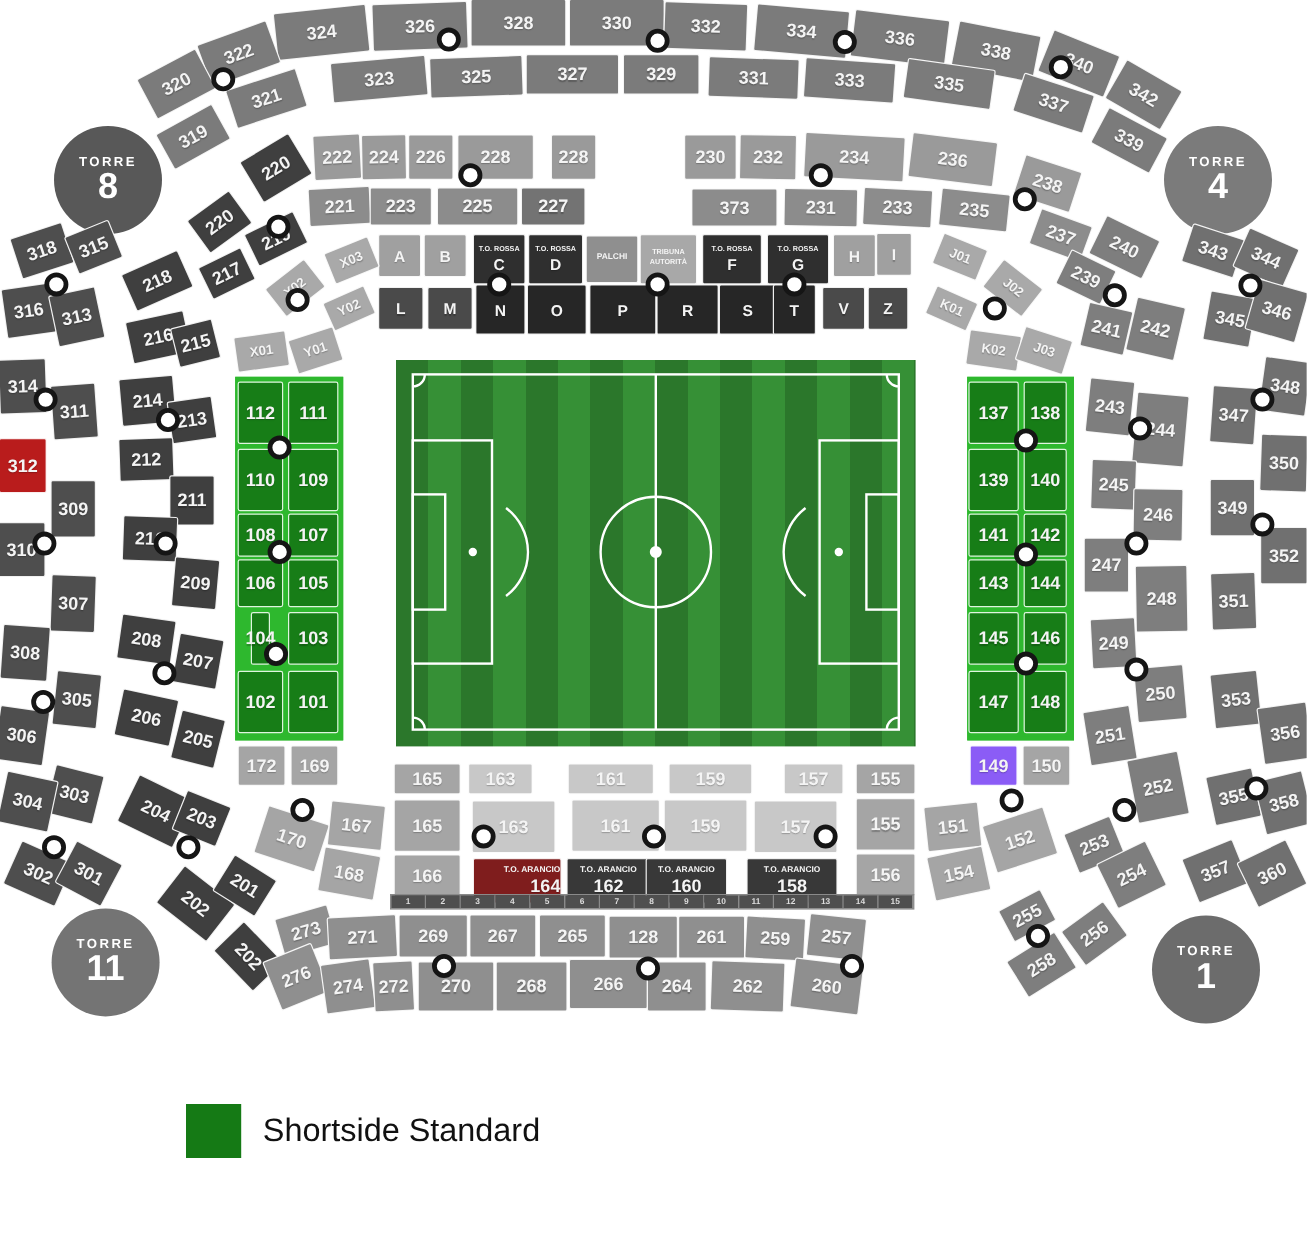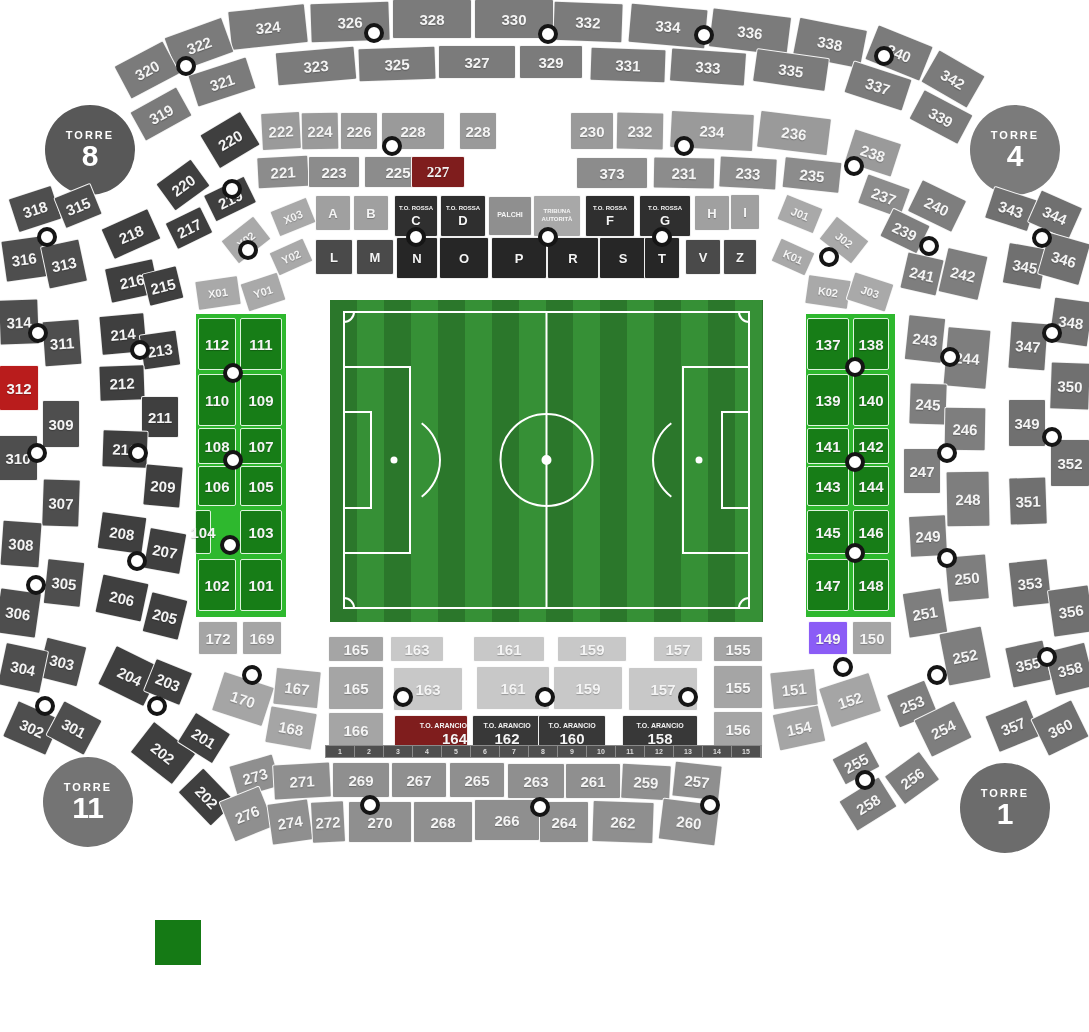--- a/index.html
+++ b/index.html
@@ -46,20 +46,21 @@
       <path d="M341.3,123.3 A46,46 0 0 0 341.3,196.7"></path>
       <path d="M14,22 A10,10 0 0 0 24,12"></path>
       <path d="M409,12 A10,10 0 0 0 419,22"></path>
       <path d="M14,298 A10,10 0 0 1 24,308"></path>
       <path d="M409,308 A10,10 0 0 1 419,298"></path>
     </svg>
   </div>
 
   <div class="legend" style="left: 155px; top: 920px;">
     <div class="sw" style="background: rgb(21, 122, 21);"></div>
+    <div class="lb">Shortside Standard</div>
   </div>
 <div class="gblock" style="left: 196px; top: 314px; width: 90px; height: 303px;"></div>
     <div class="gblock" style="left: 806px; top: 314px; width: 89px; height: 303px;"></div>
     <div class="tile" style="left: 268px; top: 27px; width: 78px; height: 40px; background: rgb(123, 123, 123); transform: translate(-50%, -50%) rotate(-6deg);">
       <div class="lbl">324</div>
     </div>
     <div class="tile" style="left: 350px; top: 22px; width: 80px; height: 40px; background: rgb(123, 123, 123); transform: translate(-50%, -50%) rotate(-2deg);">
       <div class="lbl">326</div>
     </div>
     <div class="tile" style="left: 432px; top: 19px; width: 80px; height: 40px; background: rgb(123, 123, 123); transform: translate(-50%, -50%) rotate(0deg);">
@@ -157,21 +158,21 @@
     </div>
     <div class="tile" style="left: 283px; top: 172px; width: 52px; height: 32px; background: rgb(140, 140, 140); transform: translate(-50%, -50%) rotate(-3deg);">
       <div class="lbl">221</div>
     </div>
     <div class="tile" style="left: 334px; top: 172px; width: 52px; height: 32px; background: rgb(140, 140, 140); transform: translate(-50%, -50%) rotate(0deg);">
       <div class="lbl">223</div>
     </div>
     <div class="tile" style="left: 398px; top: 172px; width: 68px; height: 32px; background: rgb(140, 140, 140); transform: translate(-50%, -50%) rotate(0deg);">
       <div class="lbl">225</div>
     </div>
-    <div class="tile" style="left: 438px; top: 172px; width: 54px; height: 32px; background: #7f1d1d; transform: translate(-50%, -50%) rotate(0deg); font-family: Liberation Serif, serif;">
+    <div class="tile" style="left: 461px; top: 172px; width: 54px; height: 32px; background: #737373; transform: translate(-50%, -50%) rotate(0deg);">
       <div class="lbl">227</div>
     </div>
     <div class="tile" style="left: 612px; top: 173px; width: 72px; height: 32px; background: rgb(140, 140, 140); transform: translate(-50%, -50%) rotate(0deg);">
       <div class="lbl">373</div>
     </div>
     <div class="tile" style="left: 684px; top: 173px; width: 62px; height: 32px; background: rgb(140, 140, 140); transform: translate(-50%, -50%) rotate(1deg);">
       <div class="lbl">231</div>
     </div>
     <div class="tile" style="left: 748px; top: 173px; width: 58px; height: 32px; background: rgb(140, 140, 140); transform: translate(-50%, -50%) rotate(3deg);">
       <div class="lbl">233</div>
@@ -413,21 +414,21 @@
     <div class="tile" style="left: 361px; top: 780px; width: 58px; height: 36px; background: rgb(143, 143, 143); transform: translate(-50%, -50%) rotate(0deg);">
       <div class="lbl">269</div>
     </div>
     <div class="tile" style="left: 419px; top: 780px; width: 56px; height: 36px; background: rgb(143, 143, 143); transform: translate(-50%, -50%) rotate(0deg);">
       <div class="lbl">267</div>
     </div>
     <div class="tile" style="left: 477px; top: 780px; width: 56px; height: 36px; background: rgb(143, 143, 143); transform: translate(-50%, -50%) rotate(0deg);">
       <div class="lbl">265</div>
     </div>
     <div class="tile" style="left: 536px; top: 781px; width: 58px; height: 36px; background: rgb(143, 143, 143); transform: translate(-50%, -50%) rotate(0deg);">
-      <div class="lbl">263</div>
+      <div class="lbl">128</div>
     </div>
     <div class="tile" style="left: 593px; top: 781px; width: 56px; height: 36px; background: rgb(143, 143, 143); transform: translate(-50%, -50%) rotate(0deg);">
       <div class="lbl">261</div>
     </div>
     <div class="tile" style="left: 646px; top: 782px; width: 50px; height: 36px; background: rgb(143, 143, 143); transform: translate(-50%, -50%) rotate(3deg);">
       <div class="lbl">259</div>
     </div>
     <div class="tile" style="left: 697px; top: 781px; width: 48px; height: 36px; background: rgb(143, 143, 143); transform: translate(-50%, -50%) rotate(6deg);">
       <div class="lbl">257</div>
     </div>
@@ -657,21 +658,21 @@
     </div>
     <div class="tile" style="left: 261px; top: 446px; width: 42px; height: 36px; background: rgb(23, 125, 23); transform: translate(-50%, -50%) rotate(0deg); border-color: rgb(223, 245, 223);">
       <div class="lbl">107</div>
     </div>
     <div class="tile" style="left: 217px; top: 486px; width: 38px; height: 40px; background: rgb(23, 125, 23); transform: translate(-50%, -50%) rotate(0deg); border-color: rgb(223, 245, 223);">
       <div class="lbl">106</div>
     </div>
     <div class="tile" style="left: 261px; top: 486px; width: 42px; height: 40px; background: rgb(23, 125, 23); transform: translate(-50%, -50%) rotate(0deg); border-color: rgb(223, 245, 223);">
       <div class="lbl">105</div>
     </div>
-    <div class="tile" style="left: 203px; top: 532px; width: 16px; height: 44px; background: rgb(23, 125, 23); transform: translate(-50%, -50%) rotate(0deg); border-color: rgb(223, 245, 223);">
+    <div class="tile" style="left: 217px; top: 532px; width: 16px; height: 44px; background: rgb(23, 125, 23); transform: translate(-50%, -50%) rotate(0deg); border-color: rgb(223, 245, 223);">
       <div class="lbl">104</div>
     </div>
     <div class="tile" style="left: 261px; top: 532px; width: 42px; height: 44px; background: rgb(23, 125, 23); transform: translate(-50%, -50%) rotate(0deg); border-color: rgb(223, 245, 223);">
       <div class="lbl">103</div>
     </div>
     <div class="tile" style="left: 217px; top: 585px; width: 38px; height: 52px; background: rgb(23, 125, 23); transform: translate(-50%, -50%) rotate(0deg); border-color: rgb(223, 245, 223);">
       <div class="lbl">102</div>
     </div>
     <div class="tile" style="left: 261px; top: 585px; width: 42px; height: 52px; background: rgb(23, 125, 23); transform: translate(-50%, -50%) rotate(0deg); border-color: rgb(223, 245, 223);">
       <div class="lbl">101</div>

